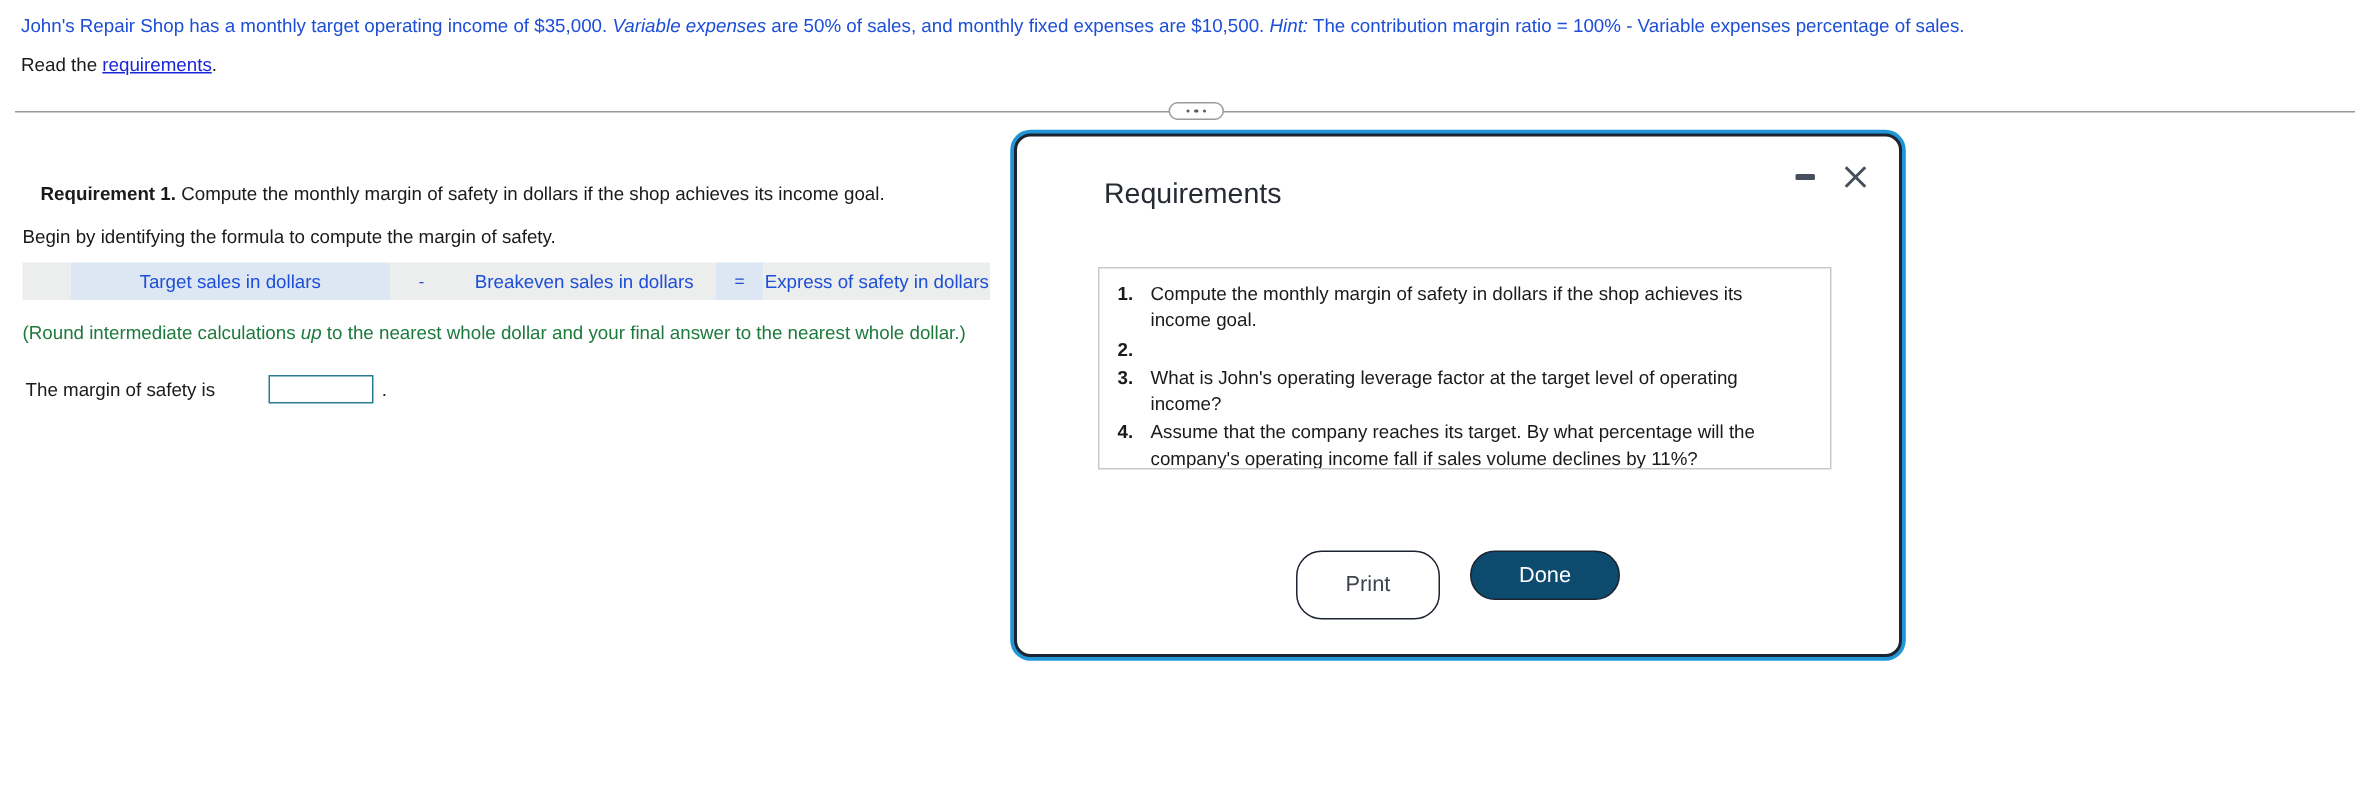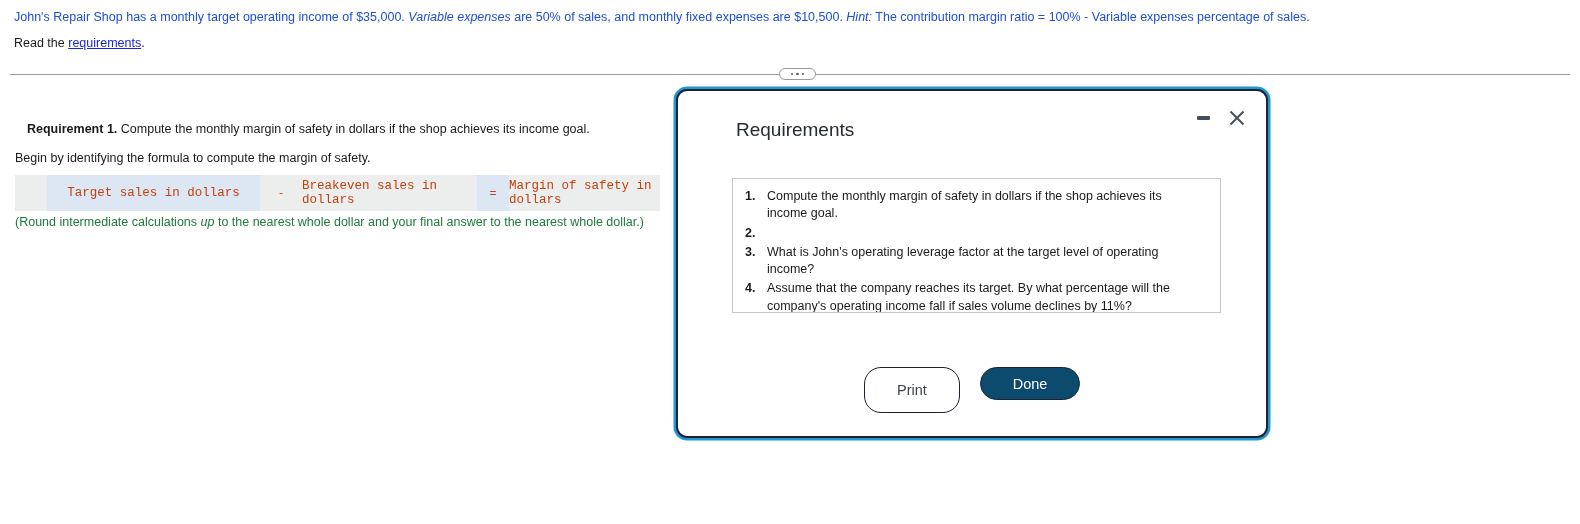--- a/index.html
+++ b/index.html
@@ -48,23 +48,23 @@
     font-size: 12.5px; color: #1a1a1a; padding-left: 12px;
   }
   .req-head b { font-weight: bold; }
   .begin {
     position: absolute; left: 15px; top: 151px;
     font-size: 12.5px; color: #1a1a1a; text-align: center;
   }
 
   .formula {
     position: absolute; left: 15px; top: 175px;
-    width: 645px; height: 36px;
+    width: 645px; height: 25px;
     display: flex; align-items: stretch;
-    font-size: 12.5px; color: #c2410c; font-family: Liberation Mono, monospace;
+    font-size: 12.5px; color: #1d4ed8;
   }
   .fcell { display: flex; align-items: center; justify-content: center; }
   .f-lead  { width: 32px;  background: #eceded; }
   .f-t1    { width: 213px; background: #dde7f3; }
   .f-op1   { width: 42px;  background: #eceded; font-size: 11px; }
   .f-t2    { width: 175px; background: #eceded; }
   .f-op2   { width: 32px;  background: #dde7f3; font-size: 11.5px; }
   .f-t3    { flex: 1;      background: #eceded; }
 
   .roundnote {
@@ -180,27 +180,32 @@
   </div>
 
   <div class="begin">Begin by identifying the formula to compute the margin of safety.</div>
 
   <div class="formula">
     <div class="fcell f-lead"></div>
     <div class="fcell f-t1">Target sales in dollars</div>
     <div class="fcell f-op1">-</div>
     <div class="fcell f-t2">Breakeven sales in dollars</div>
     <div class="fcell f-op2">=</div>
-    <div class="fcell f-t3">Margin of safety in dollars</div>
+    <div class="fcell f-t3">Express of safety in dollars</div>
   </div>
 
   <div class="roundnote">
     <span>(Round intermediate calculations </span><em>up</em><span> to the nearest whole dollar and your final answer to the nearest whole dollar.)</span>
   </div>
 
+  <div class="answer-row">
+    <span class="answer-label">The margin of safety is</span>
+    <input class="answer-input" type="text" value="" style="">
+    <span class="period">.</span>
+  </div>
 
   <div class="dialog">
     <div class="dlg-titlebar">
       <div class="dlg-title">Requirements</div>
       <div class="win-btns">
         <div class="btn-min">
             <span></span>
           </div>
         <div class="btn-close">
           <svg width="20" height="20" viewBox="0 0 20 20" aria-hidden="true">

